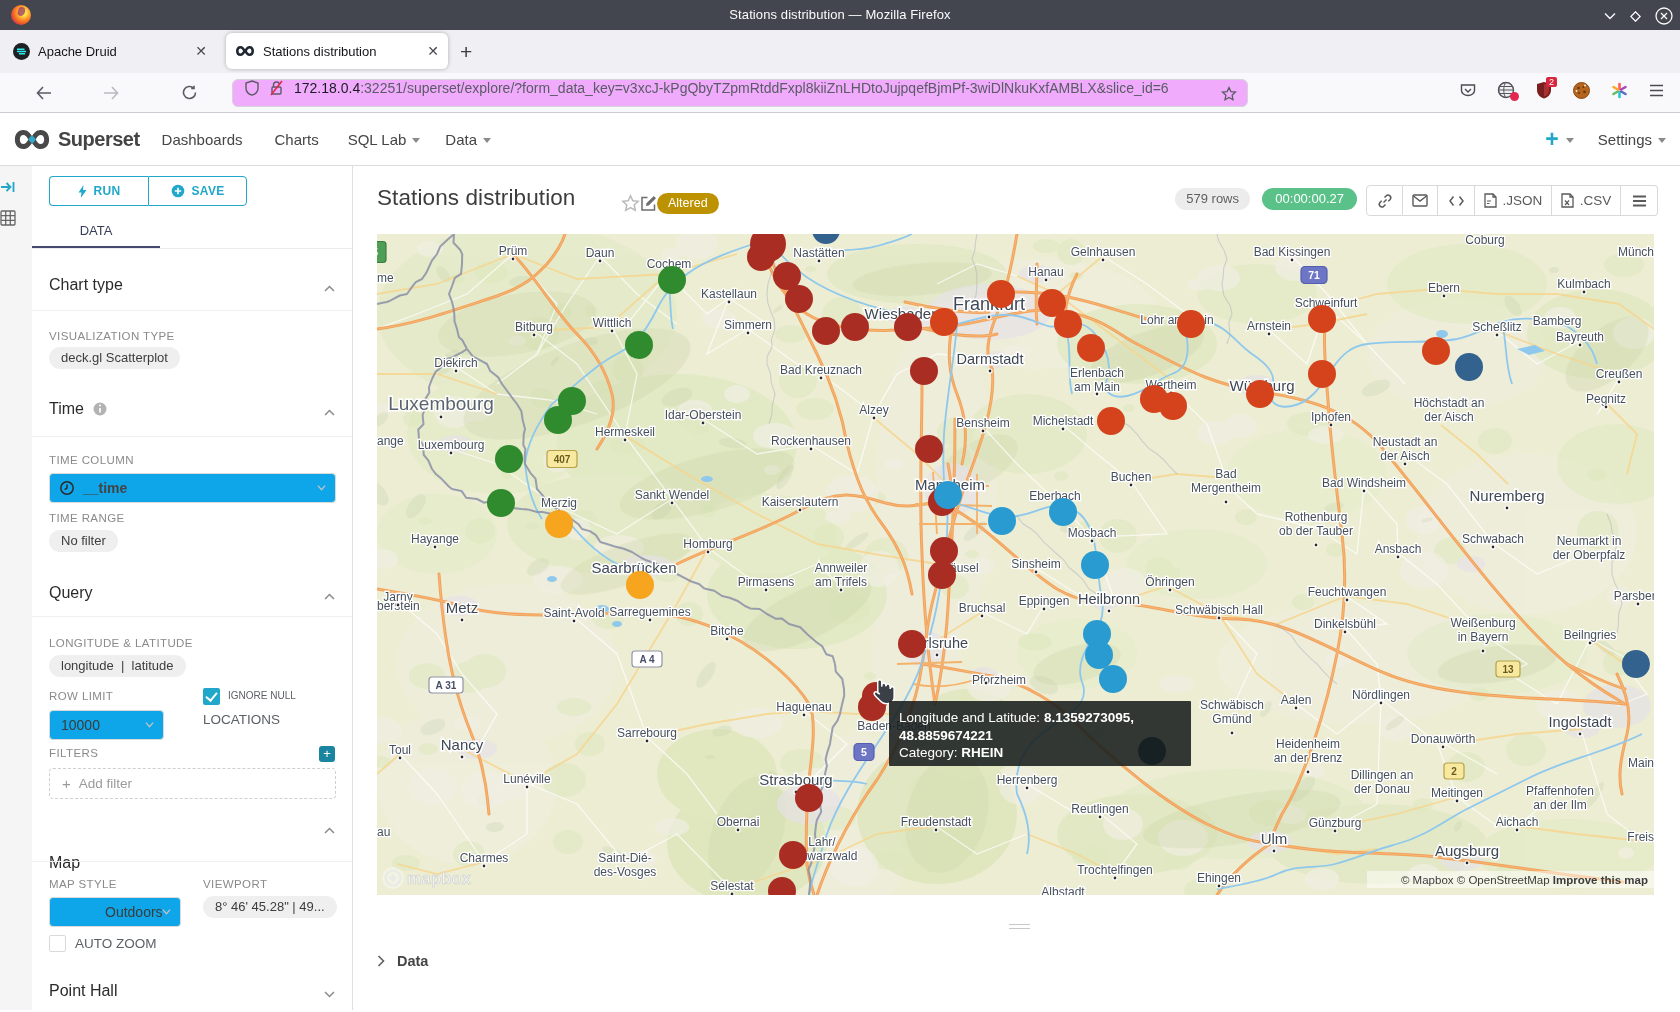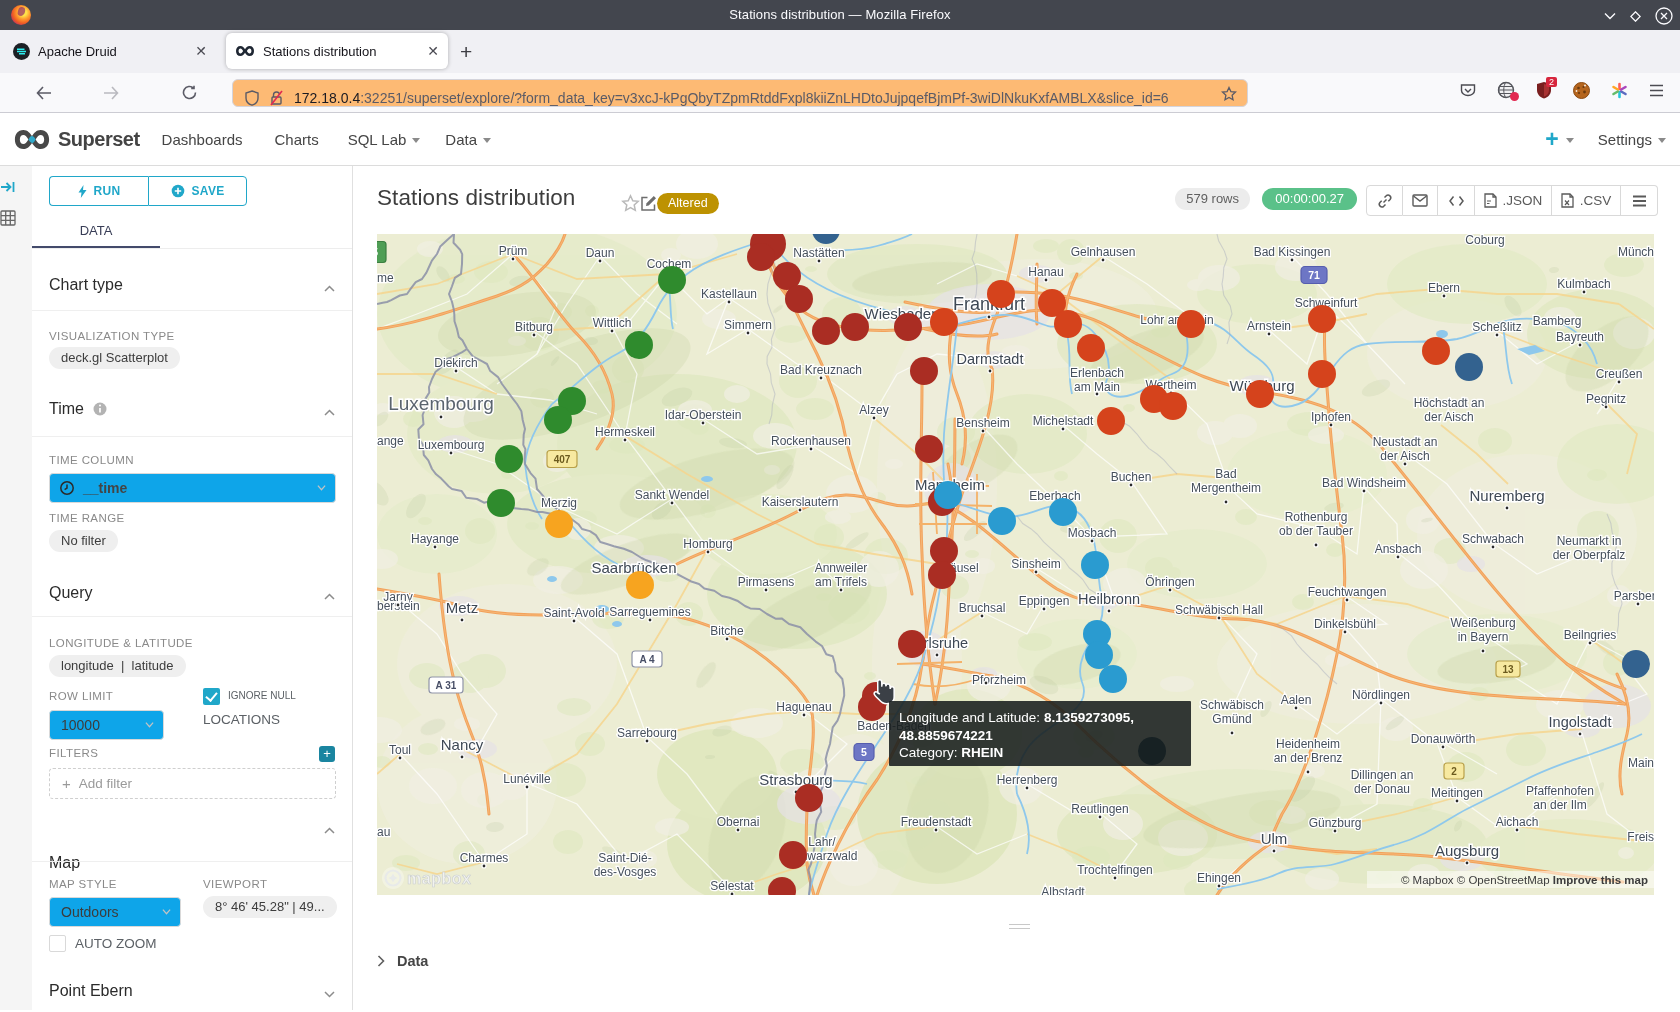--- a/index.html
+++ b/index.html
@@ -12,21 +12,21 @@
 #winbtns{position:absolute;right:7px;top:7px;display:flex;gap:14px;align-items:center;color:#fbfbfe}
 #tabbar{height:43px;background:#f0f0f4;display:flex;align-items:flex-end;position:relative;}
 .tab{height:36px;margin-bottom:4px;border-radius:6px;display:flex;align-items:center;font-size:13px;color:#15141a;position:relative;}
 .tab.inactive{width:212px;margin-left:4px;}
 .tab.active{width:222px;margin-left:10px;background:#fff;box-shadow:0 0 4px rgba(0,0,0,.28);}
 .tab .fav{margin-left:9px;width:17px;height:17px;flex:none}
 .tab .lbl{margin-left:8px;white-space:nowrap;overflow:hidden;flex:1}
 .tab .cls{margin-right:9px;color:#4a4a52;font-size:14px;}
 #newtab{font-size:21px;color:#3e3e44;margin:0 0 9px 12px;font-weight:400}
 #navrow{height:40px;background:#f9f9fb;border-bottom:1px solid #ccccd3;display:flex;align-items:center;position:relative;}
-#urlfield{position:absolute;left:232px;top:6px;width:1016px;height:28px;background:#fdba74;border:1px solid #d4d4db;border-radius:6px;display:flex;align-items:flex-end;font-size:14px;color:#5b5b66;}
+#urlfield{position:absolute;left:232px;top:6px;width:1016px;height:28px;background:#f0abfc;border:1px solid #d4d4db;border-radius:6px;display:flex;align-items:flex-start;font-size:14px;color:#5b5b66;}
 #urlfield .host{color:#1a1a22}
 #rtico{position:absolute;right:16px;top:8px;display:flex;gap:21px;align-items:center;color:#4b4b52;font-size:15px}
 
 #snav{height:53px;background:#fff;border-bottom:1px solid #dcdcdc;display:flex;align-items:center;position:relative;}
 #slogo{display:flex;align-items:center;margin-left:13px;}
 #slogo .sstext{font-size:20px;font-weight:700;color:#444;letter-spacing:-.5px;margin-left:7px;}
 .snavitem{font-size:15px;color:#454545;margin-left:43px;}
 .caret{display:inline-block;width:0;height:0;border-left:4px solid transparent;border-right:4px solid transparent;border-top:5px solid #8a8a8a;margin-left:6px;vertical-align:middle;}
 #snavright{position:absolute;right:14px;display:flex;align-items:center;gap:24px;}
 #plusbtn{color:#20a7c9;font-size:23px;font-weight:700;}
@@ -269,34 +269,34 @@
 <div class="plabel" style="top:581px;">FILTERS</div>
 <div style="position:absolute;left:287px;top:580px;width:16px;height:16px;background:#1a85a0;border-radius:3px;color:#fff;font-size:13px;line-height:15px;text-align:center;">+</div>
 <div style="position:absolute;left:17px;top:602px;width:287px;height:31px;border:1px dashed #cfcfcf;border-radius:4px;display:flex;align-items:center;color:#9a9a9a;font-size:13.5px;"><span style="margin:0 8px 0 12px;font-size:15px;">+</span> Add filter</div>
 
 <div class="phead" style="top:688px;text-align:center;">Map</div>
 <svg class="chevu" style="top:661px;" width="11" height="7" viewBox="0 0 11 7">
         <path d="M1 6 L5.5 1.5 L10 6" stroke="#8c8c8c" stroke-width="1.5" fill="none"></path>
       </svg>
 <div class="pdiv" style="top:695px;"></div>
 <div class="plabel" style="top:712px;">MAP STYLE</div>
-<div class="selbox" style="position:absolute;left:17px;top:731px;width:132px;">
+<div class="selbox" style="position:absolute;left:17px;top:731px;width:132px;padding-left:44px;">
   <span style="margin-left:11px">Outdoors</span>
   <svg class="dn" viewBox="0 0 10 10">
           <path d="M1 3 L5 7.5 L9 3" stroke="#c3c3c3" stroke-width="1.4" fill="none"></path>
         </svg>
 </div>
 <div class="plabel" style="left:171px;top:712px;">VIEWPORT</div>
 <span class="pill" style="position:absolute;left:171px;top:730px;">8° 46' 45.28" | 49...</span>
 <div style="position:absolute;left:17px;top:769px;display:flex;align-items:center;">
   <span class="cbox off"></span>
   <span style="margin-left:9px;font-size:13.5px;color:#5c6166;">AUTO ZOOM</span>
 </div>
 
-<div class="phead" style="top:816px;">Point Ebern</div>
+<div class="phead" style="top:816px;">Point Hall</div>
 <svg class="chevd" style="top:825px;" width="11" height="7" viewBox="0 0 11 7">
         <path d="M1 1 L5.5 5.5 L10 1" stroke="#8c8c8c" stroke-width="1.5" fill="none"></path>
       </svg>
 
   </div>
   <div id="main">
     <div id="chead">
       <span id="ctitle">Stations distribution</span>
       <div id="cicons">
         <svg width="19" height="19" viewBox="0 0 19 19">

